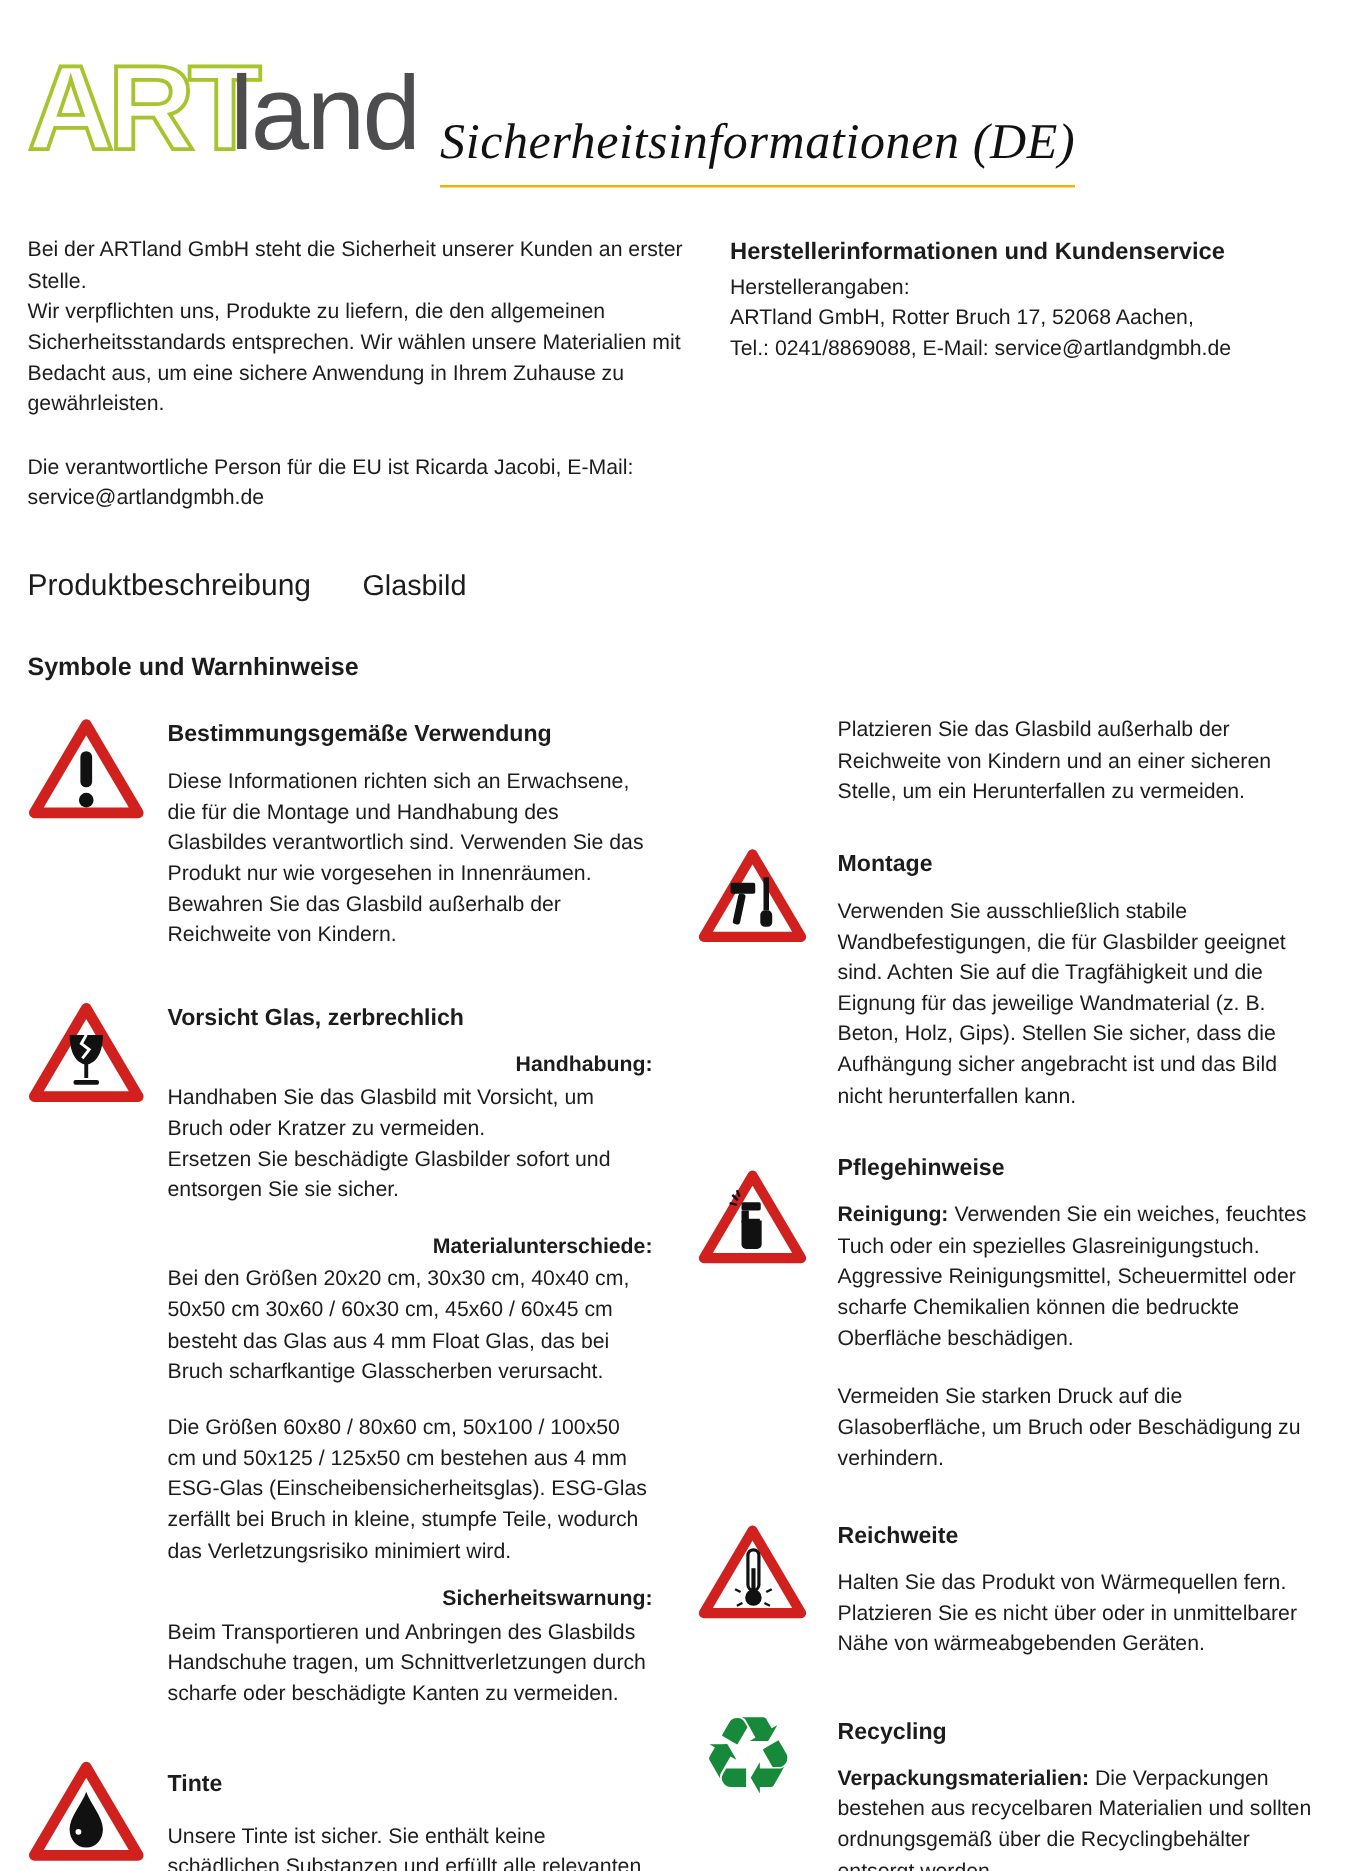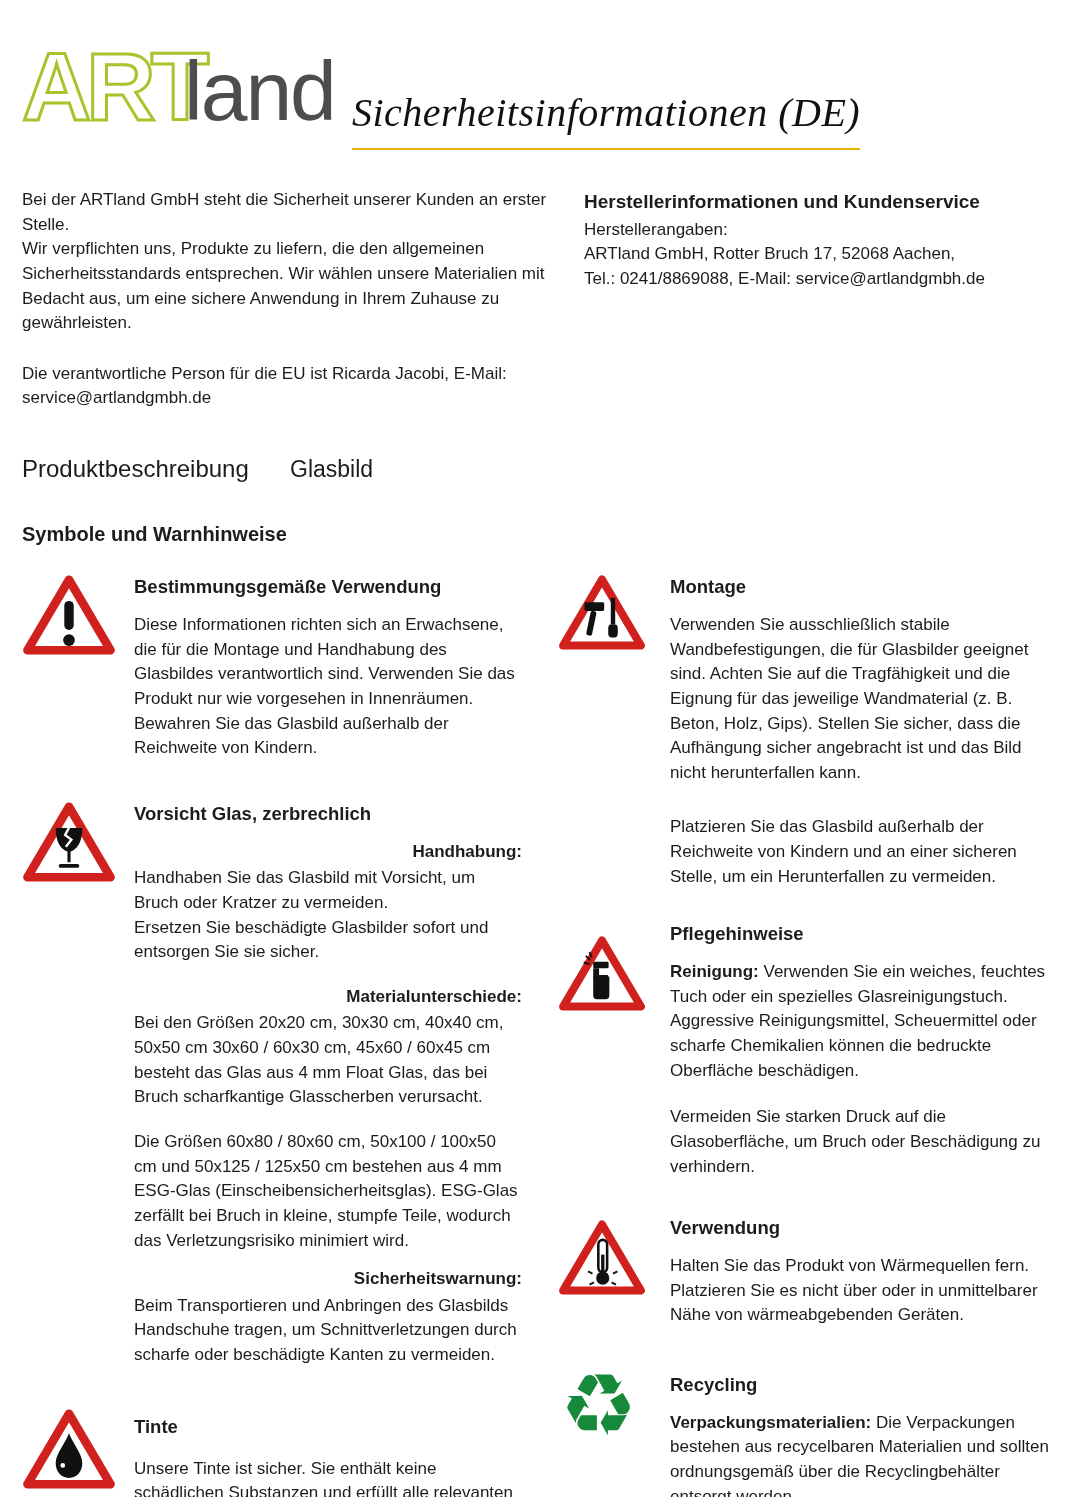--- a/index.html
+++ b/index.html
@@ -139,39 +139,39 @@
           <h3 style="margin-top:8px;margin-bottom:16px;">Tinte</h3>
           <p class="last">Unsere Tinte ist sicher. Sie enthält keine schädlichen Substanzen und erfüllt alle relevanten Umweltstandards.</p>
         </div>
       </div>
 
     </div>
 
     <div>
 
       <div class="section" style="margin-bottom:30px;">
+        <div class="icon-cell"></div>
+        <div class="text-cell">
+          <p class="last">Platzieren Sie das Glasbild außerhalb der Reichweite von Kindern und an einer sicheren Stelle, um ein Herunterfallen zu vermeiden.</p>
+        </div>
+      </div>
+
+      <div class="section" style="margin-bottom:30px;">
         <div class="icon-cell">
           <svg width="88" height="81" viewBox="0 0 120 108">
             <path d="M60 9 L113 99 L7 99 Z" fill="#ffffff" stroke="#d0211f" stroke-width="11" stroke-linejoin="round"></path>
             <rect x="36" y="40" width="27" height="12" rx="2" fill="#111"></rect>
             <rect x="45" y="52" width="8" height="34" rx="3" fill="#111" transform="rotate(12 49 52)"></rect>
             <rect x="72" y="34" width="6" height="36" fill="#111"></rect>
             <rect x="68.5" y="70" width="13" height="18" rx="5" fill="#111"></rect>
           </svg>
         </div>
         <div class="text-cell">
           <h3>Montage</h3>
           <p class="last">Verwenden Sie ausschließlich stabile Wandbefestigungen, die für Glasbilder geeignet sind. Achten Sie auf die Tragfähigkeit und die Eignung für das jeweilige Wandmaterial (z. B. Beton, Holz, Gips). Stellen Sie sicher, dass die Aufhängung sicher angebracht ist und das Bild nicht herunterfallen kann.</p>
-        </div>
-      </div>
-
-      <div class="section" style="margin-bottom:30px;">
-        <div class="icon-cell"></div>
-        <div class="text-cell">
-          <p class="last">Platzieren Sie das Glasbild außerhalb der Reichweite von Kindern und an einer sicheren Stelle, um ein Herunterfallen zu vermeiden.</p>
         </div>
       </div>
 
       <div class="section" style="margin-bottom:34px;">
         <div class="icon-cell" style="padding-top:14px;">
           <svg width="88" height="81" viewBox="0 0 120 108">
             <path d="M60 9 L113 99 L7 99 Z" fill="#ffffff" stroke="#d0211f" stroke-width="11" stroke-linejoin="round"></path>
             <rect x="48" y="38" width="21" height="9" rx="2" fill="#111"></rect>
             <path d="M48 47 L56 47 L56 56 L68 56 L68 60 L48 60 Z" fill="#111"></path>
             <path d="M48 58 L70 58 L70 84 A5 5 0 0 1 65 89 L53 89 A5 5 0 0 1 48 84 Z" fill="#111"></path>
@@ -197,21 +197,21 @@
             <rect x="55" y="30" width="12" height="44" rx="6" fill="#ffffff" stroke="#111" stroke-width="3.5"></rect>
             <rect x="58.8" y="50" width="4.5" height="26" fill="#111"></rect>
             <circle cx="61" cy="82" r="9" fill="#111"></circle>
             <line x1="47" y1="76" x2="41" y2="73" stroke="#111" stroke-width="2.6"></line>
             <line x1="75" y1="76" x2="81" y2="73" stroke="#111" stroke-width="2.6"></line>
             <line x1="49" y1="88" x2="43" y2="91" stroke="#111" stroke-width="2.6"></line>
             <line x1="73" y1="88" x2="79" y2="91" stroke="#111" stroke-width="2.6"></line>
           </svg>
         </div>
         <div class="text-cell">
-          <h3>Verwendung</h3>
+          <h3>Reichweite</h3>
           <p class="last">Halten Sie das Produkt von Wärmequellen fern. Platzieren Sie es nicht über oder in unmittelbarer Nähe von wärmeabgebenden Geräten.</p>
         </div>
       </div>
 
       <div class="section" style="margin-bottom:0;">
         <div class="icon-cell">
           <div class="recycle-glyph">♻</div>
         </div>
         <div class="text-cell">
           <h3 style="margin-top:10px;">Recycling</h3>

